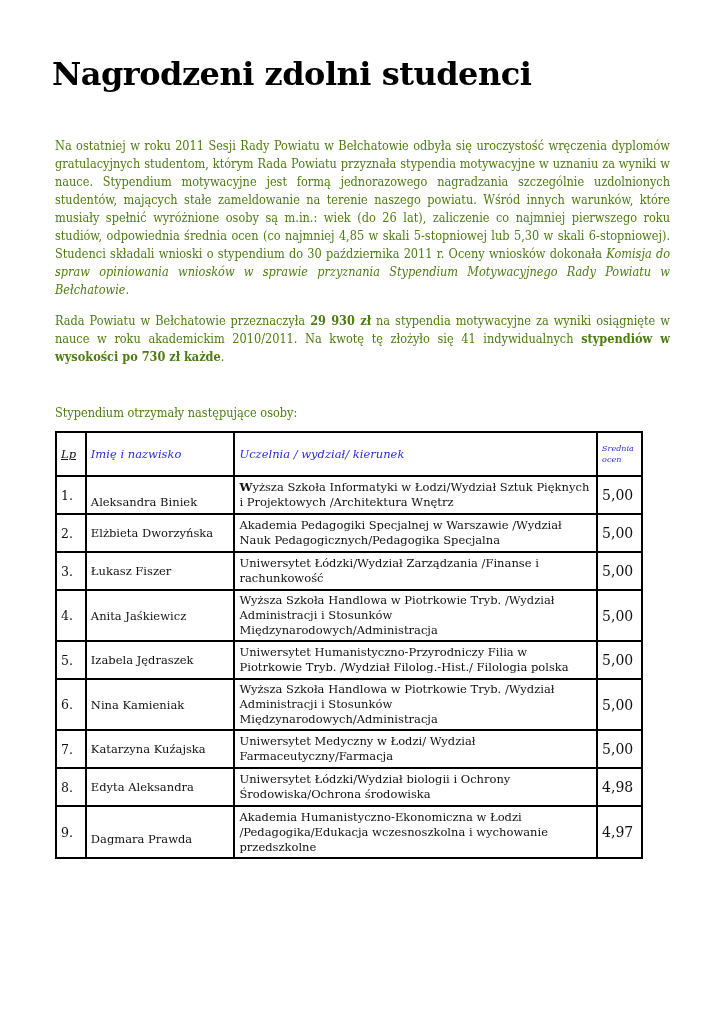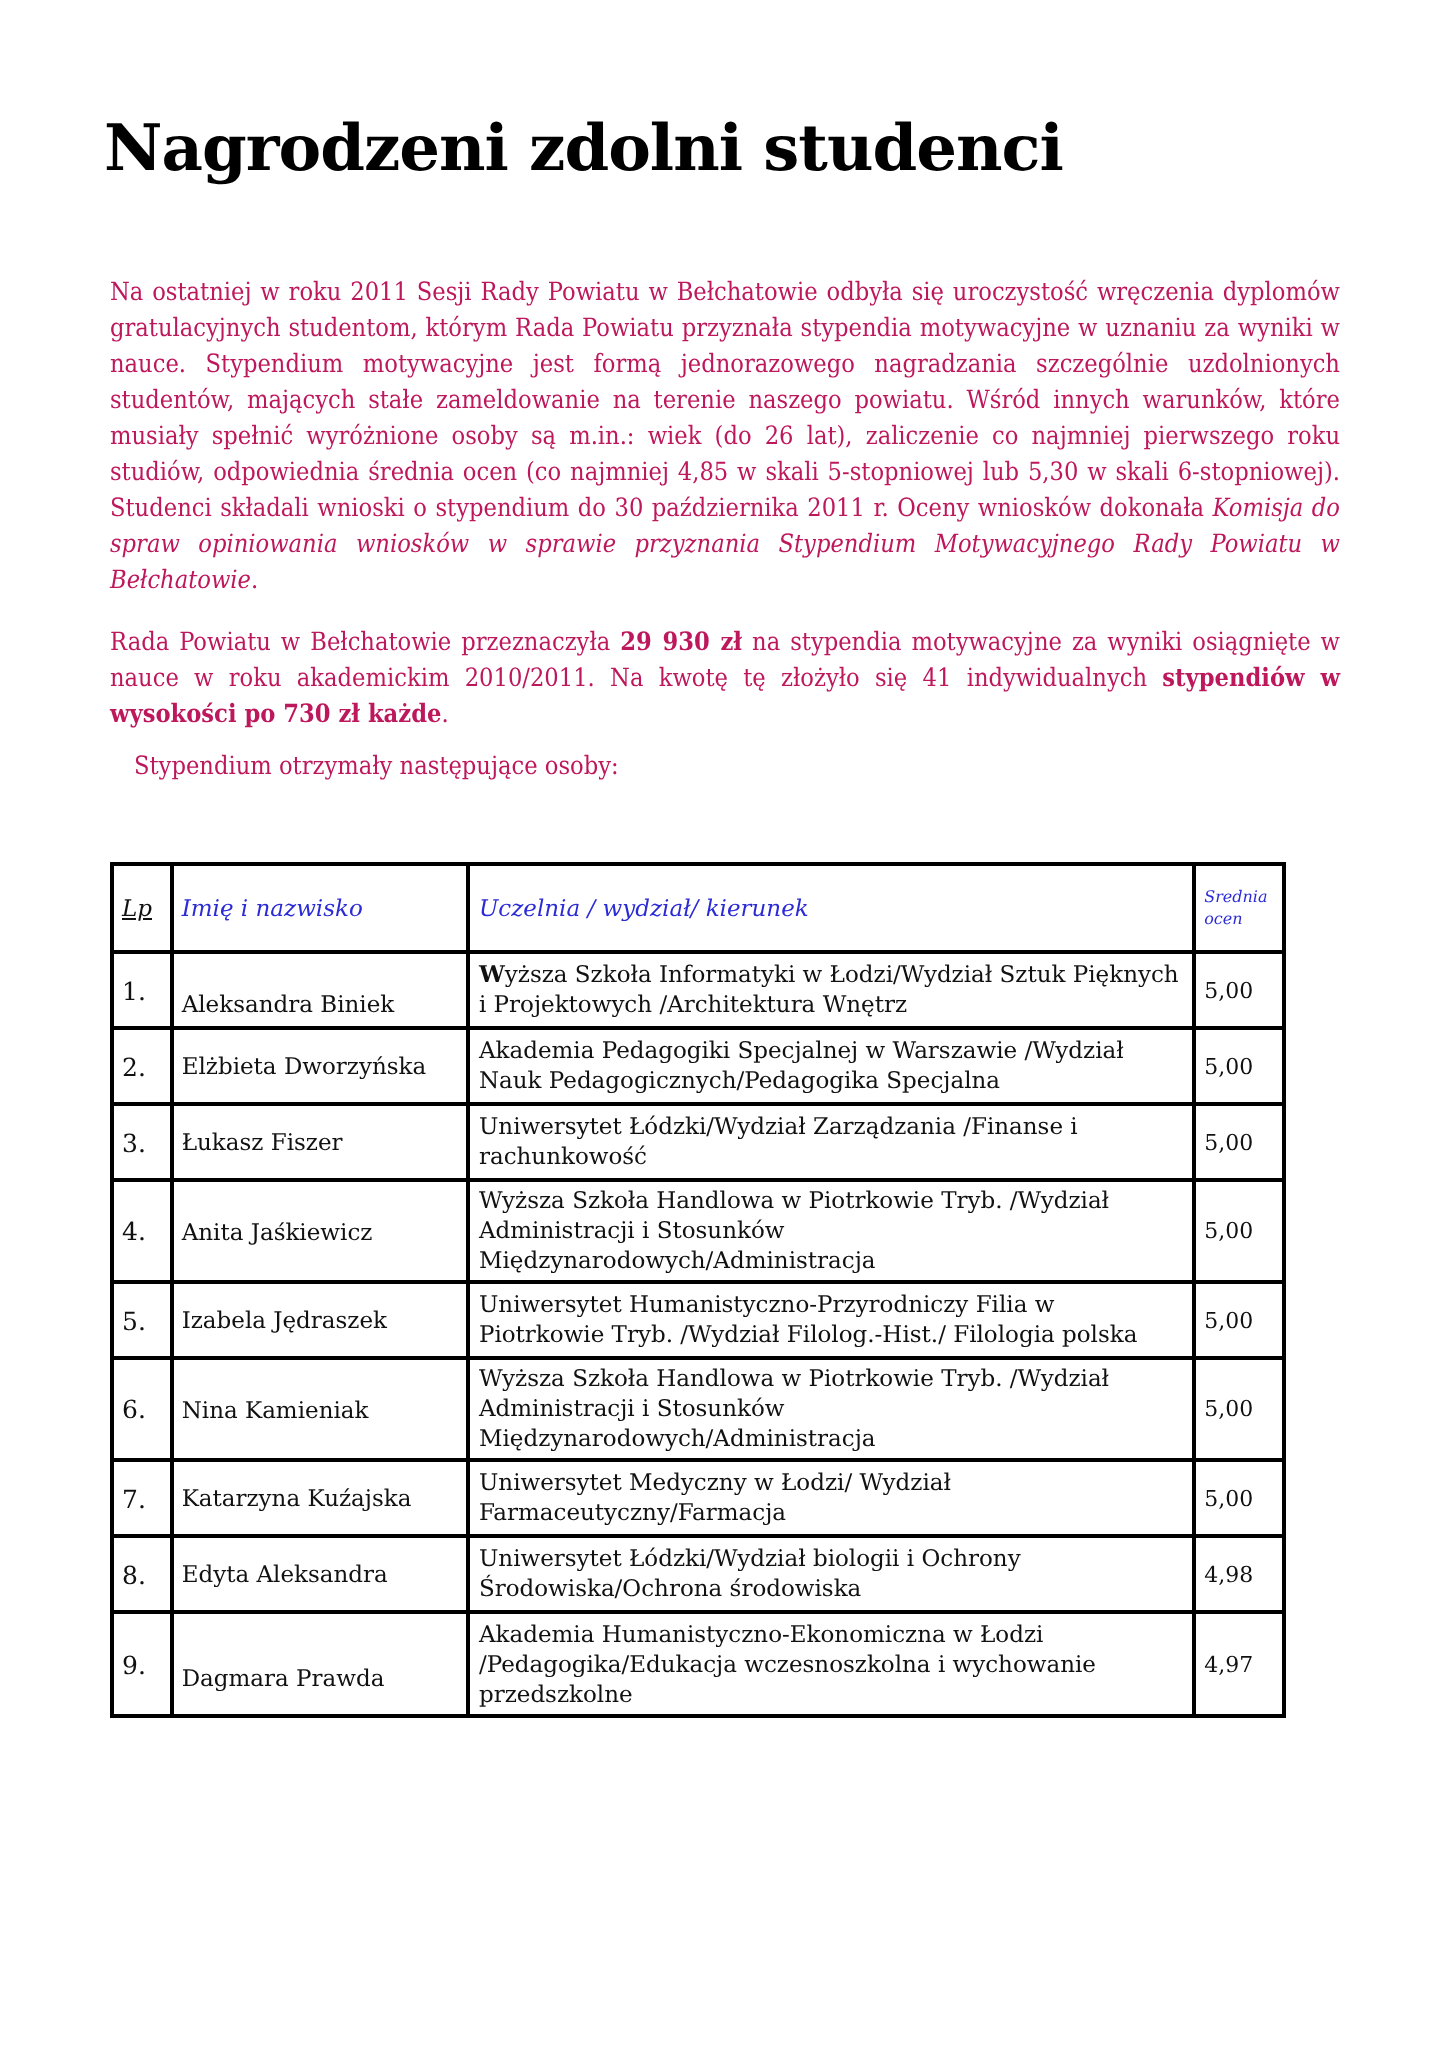--- a/index.html
+++ b/index.html
@@ -5,26 +5,26 @@
   html, body { margin: 0; padding: 0; background: #ffffff; }
   body { width: 725px; height: 1024px; position: relative; overflow: hidden; color: #111; }
   .page-title {
     position: absolute; left: 52px; top: 55px;
     font-family: "DejaVu Serif", serif; font-weight: bold; font-size: 32px;
     letter-spacing: -0.5px; color: #000; margin: 0;
   }
   .para {
     position: absolute; left: 55px; width: 615px;
     font-family: "DejaVu Serif", serif; font-size: 12.6px; line-height: 18px;
-    text-align: justify; color: #be185d; margin: 0;
+    text-align: justify; color: #4d7c0f; margin: 0;
     font-stretch: condensed;
   }
   .p1 { top: 137px; }
   .p2 { top: 312px; }
-  .p3 { top: 374px; margin-left: 12px; }
+  .p3 { top: 404px; }
   .para b { font-weight: bold; }
   .para i { font-style: italic; }
 
   table.awards {
     position: absolute; left: 55px; top: 431px; width: 588px;
     border-collapse: collapse; border: 2px solid #000;
     font-family: "DejaVu Serif", serif; font-size: 11.5px;
   }
   table.awards td, table.awards th {
     border: 2px solid #000; padding: 2px 4px; vertical-align: middle; text-align: left;
@@ -34,21 +34,21 @@
   .col-name { width: 141px; }
   .col-uni { width: 358px; }
   .col-avg { width: 35px; }
   th.hdr { color: #2b2bd6; font-style: italic; height: 38px; font-size: 11.5px; }
   th.hdr-lp { color: #111; font-style: italic; }
   th.hdr-avg { color: #2b2bd6; font-style: italic; font-size: 8px; line-height: 11px; vertical-align: top; padding-top: 4px; }
   td.lp { font-size: 12.5px; }
   td.name { font-weight: bold; vertical-align: top; padding-top: 6px; }
   td.name.mid { vertical-align: middle; padding-top: 16px; }
   td.uni { line-height: 15px; font-size: 11.5px; }
-  td.avg { font-size: 11px; }
+  td.avg { font-size: 14px; }
   tr.row { height: 38px; }
   tr.row.tall { height: 52px; }
   .first-letter-bold { font-weight: bold; }
 </style>
 </head>
 <body>
 
 <h1 class="page-title">Nagrodzeni zdolni studenci</h1>
 
 <p class="para p1"><span>Na ostatniej w roku 2011 Sesji Rady Powiatu w Bełchatowie odbyła się uroczystość wręczenia dyplomów gratulacyjnych studentom, którym Rada Powiatu przyznała stypendia motywacyjne w uznaniu za wyniki w nauce. Stypendium motywacyjne jest formą jednorazowego nagradzania szczególnie uzdolnionych studentów, mających stałe zameldowanie na terenie naszego powiatu. Wśród innych warunków, które musiały spełnić wyróżnione osoby są m.in.: wiek (do 26 lat), zaliczenie co najmniej pierwszego roku studiów, odpowiednia średnia ocen (co najmniej 4,85 w skali 5-stopniowej lub 5,30 w skali 6-stopniowej). Studenci składali wnioski o stypendium do 30 października 2011 r.  Oceny wniosków dokonała </span><i>Komisja do spraw opiniowania wniosków w sprawie przyznania Stypendium Motywacyjnego Rady Powiatu w Bełchatowie</i><span>.</span></p>

